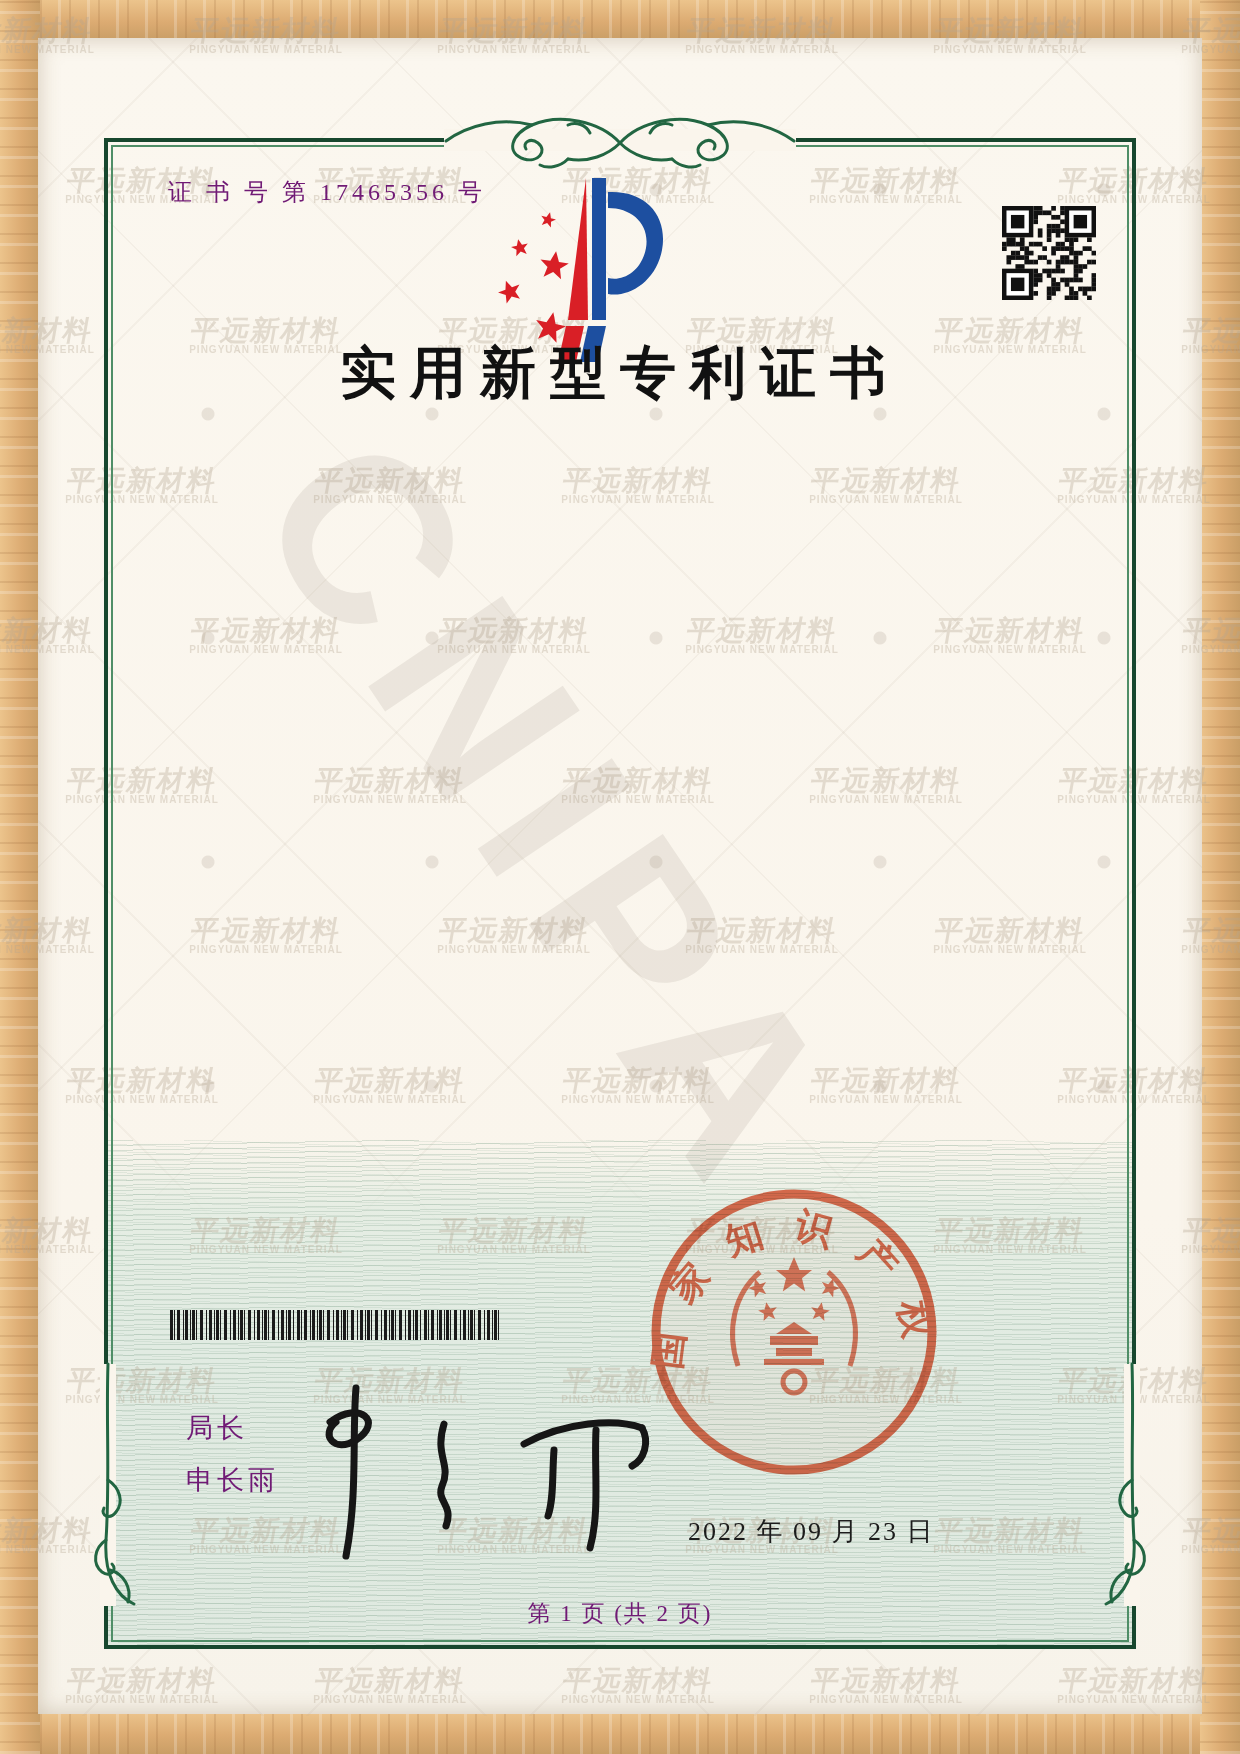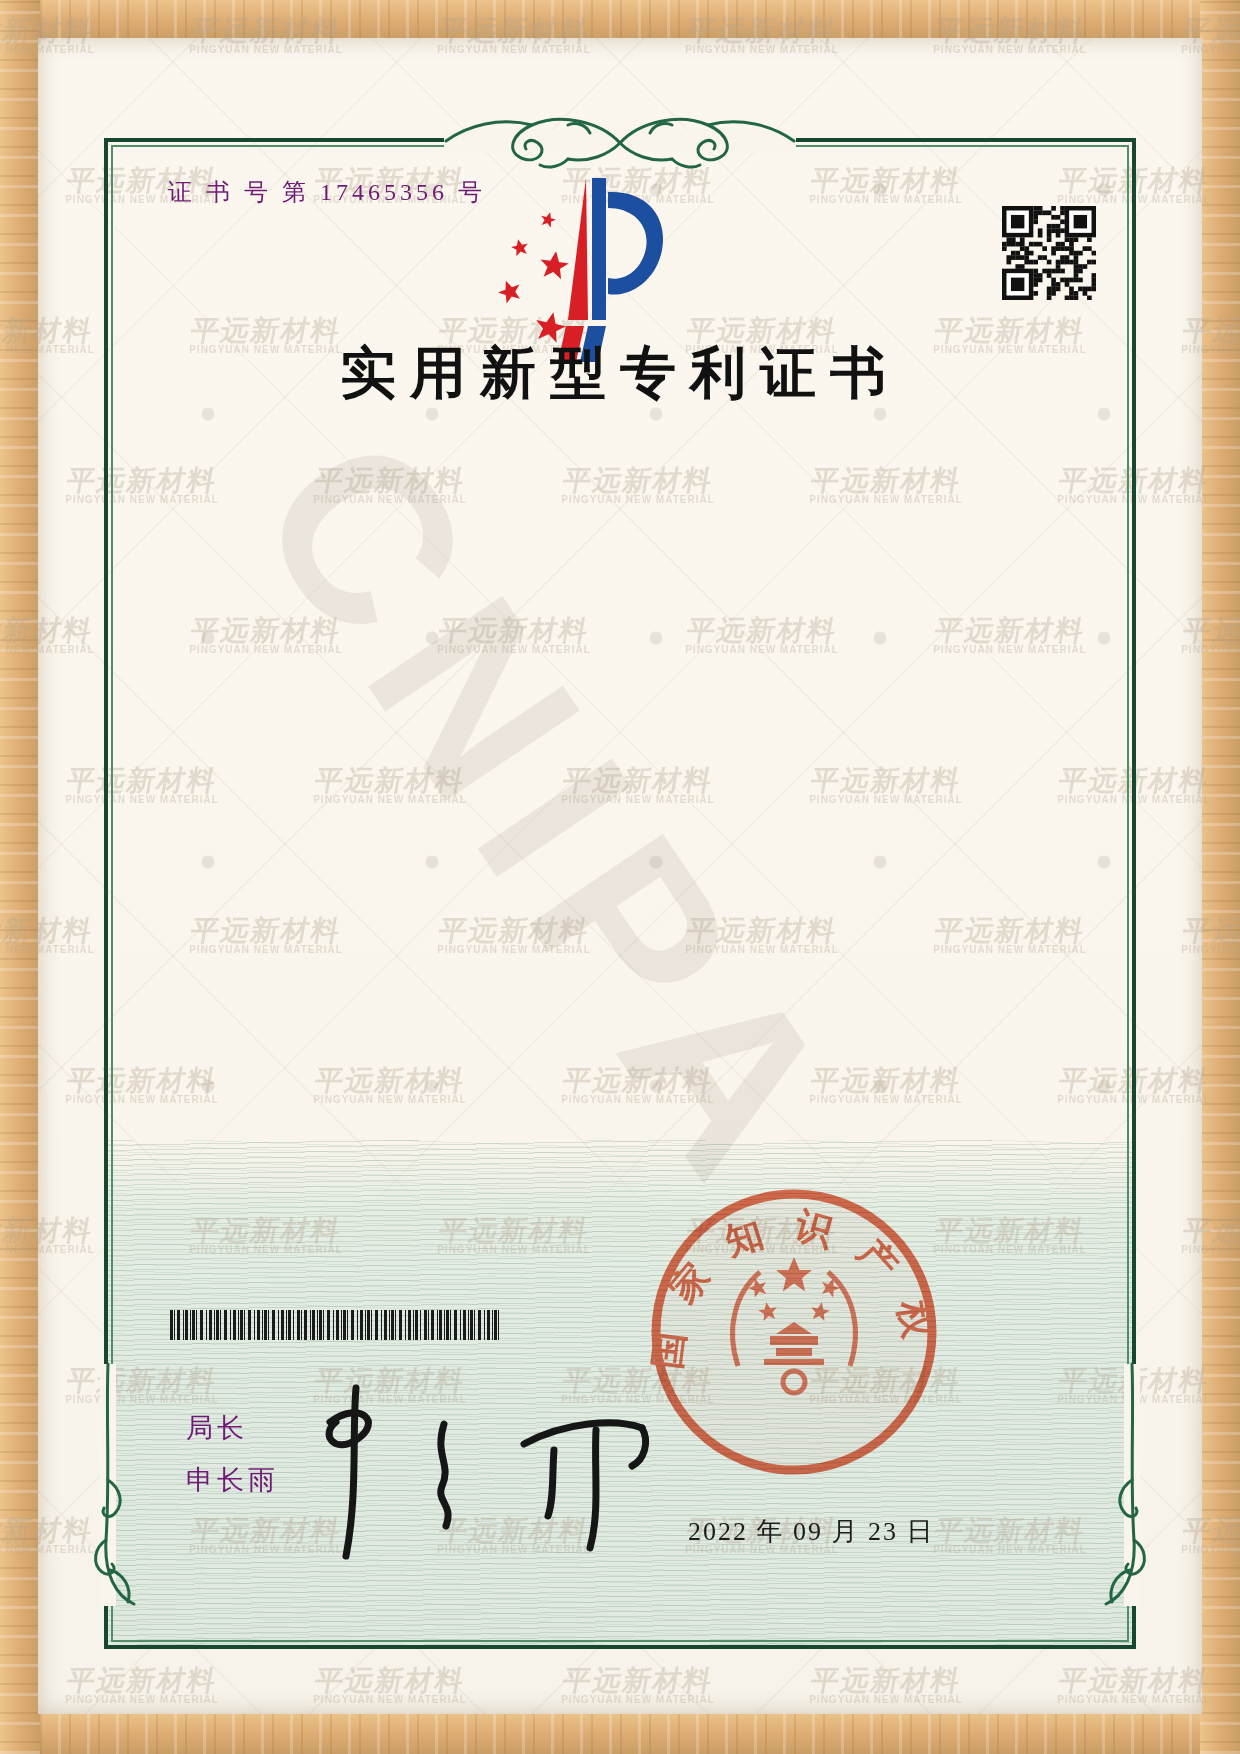--- a/index.html
+++ b/index.html
@@ -744,14 +744,15 @@
       <path d="M204 182 C216 146 208 110 182 88"></path>
       <circle cx="148" cy="198" r="11"></circle>
     </g>
     <text font-family="'Liberation Serif','DejaVu Serif',serif" font-size="37" font-weight="bold" fill="#e4674a" letter-spacing="27">
       <textPath href="#seal-arc" startOffset="12">国家知识产权局</textPath>
     </text>
   </svg>
 
   <div id="seal-date" class="content">2022 年 09 月 23 日</div>
 
+  <div id="page-indicator" class="content">第 1 页 (共 2 页)</div>
 
 </div>
 
 </body></html>

